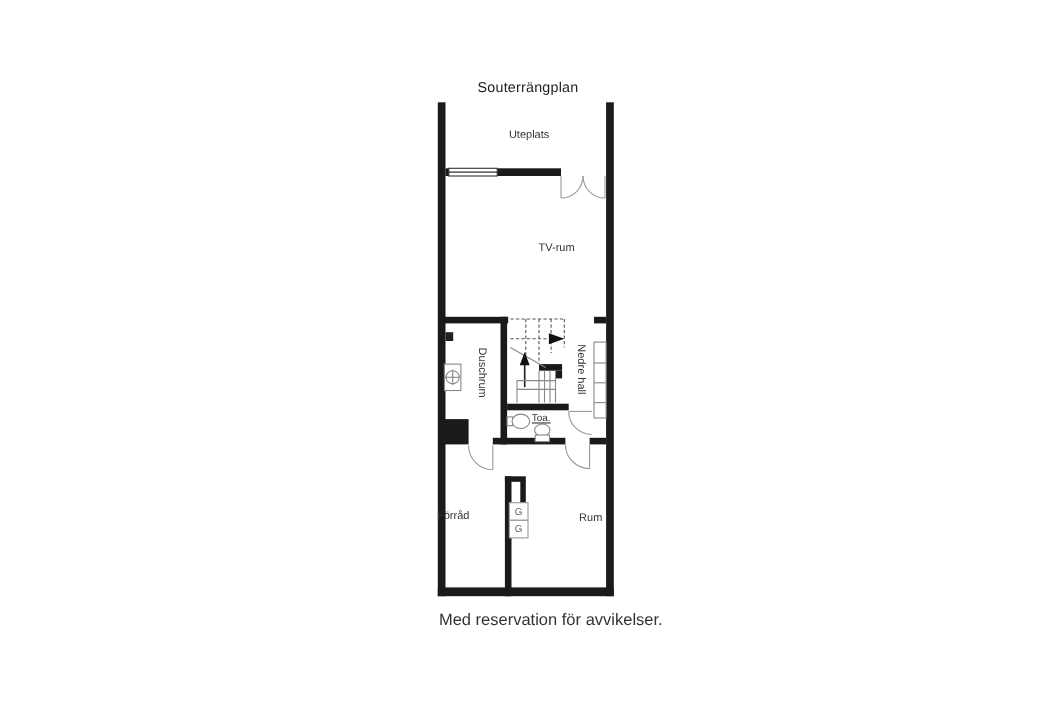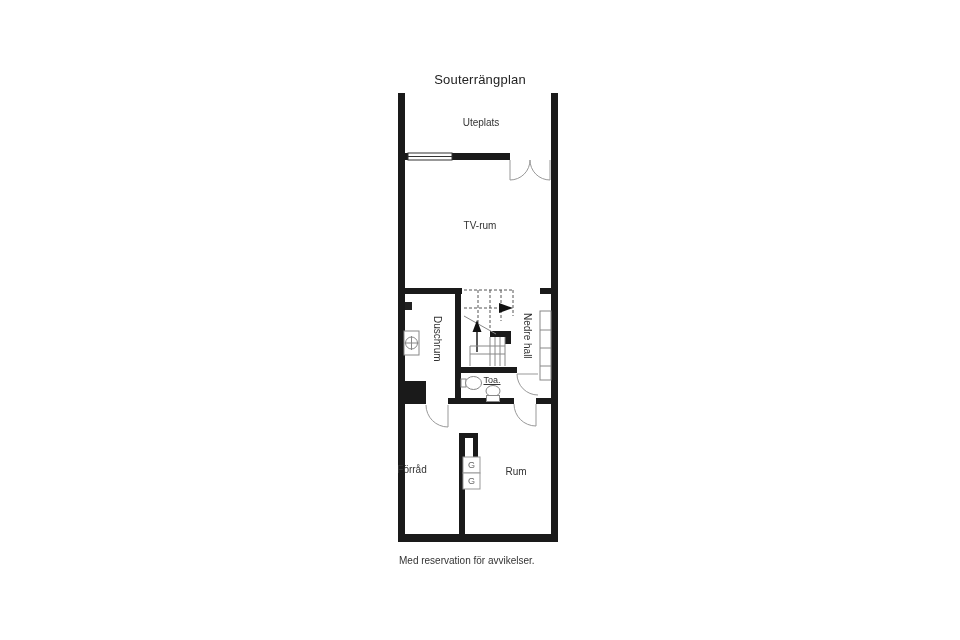--- a/index.html
+++ b/index.html
@@ -5,21 +5,21 @@
   html,body{margin:0;padding:0;background:#ffffff;}
   .canvas{position:relative;width:960px;height:640px;background:#ffffff;overflow:hidden;
           font-family:"Liberation Sans",sans-serif;color:#333;}
   .wall{position:absolute;background:#1a1a1a;}
   .txt{position:absolute;white-space:nowrap;color:#333;}
   .title{font-size:13px;color:#222;letter-spacing:.2px;}
   .room{font-size:10px;color:#333;}
   .small{font-size:9px;text-decoration:underline;}
   .vert{writing-mode:vertical-rl;}
   .gl{font-size:9px;color:#666;text-align:center;}
-  .footer{font-size:10px;color:#333;}
+  .footer{font-size:15px;color:#333;}
   svg{position:absolute;left:0;top:0;}
   .center{transform:translateX(-50%);}
 </style>
 </head>
 <body>
 
 <div class="canvas">
 
   <div class="txt title center" style="left:480px;top:72px;">Souterrängplan</div>
 
@@ -124,25 +124,25 @@
         <line x1="540" y1="366" x2="551" y2="366"></line>
       </g>
       <g fill="#fff" stroke="#999" stroke-width="1">
         <rect x="463" y="457" width="17" height="16"></rect>
         <rect x="463" y="473" width="17" height="16"></rect>
       </g>
     </g>
   </svg>
 
   <div class="txt room center" style="left:481px;top:117px;">Uteplats</div>
-  <div class="txt room center" style="left:480px;top:220px;">TV-rum</div>
+  <div class="txt room center" style="left:506px;top:220px;">TV-rum</div>
   <div class="txt room vert" style="left:432px;top:316px;">Duschrum</div>
   <div class="txt room vert" style="left:522px;top:313px;">Nedre hall</div>
   <div class="txt room small center" style="left:492px;top:375px;">Toa.</div>
   <div class="txt room center" style="left:412px;top:464px;">Förråd</div>
-  <div class="txt room center" style="left:516px;top:466px;">Rum</div>
+  <div class="txt room center" style="left:537px;top:466px;">Rum</div>
 
   <div class="txt gl" style="left:463px;top:460px;width:17px;">G</div>
   <div class="txt gl" style="left:463px;top:476px;width:17px;">G</div>
 
   <div class="txt footer" style="left:399px;top:555px;">Med reservation för avvikelser.</div>
 
 </div>
 
 </body></html>

